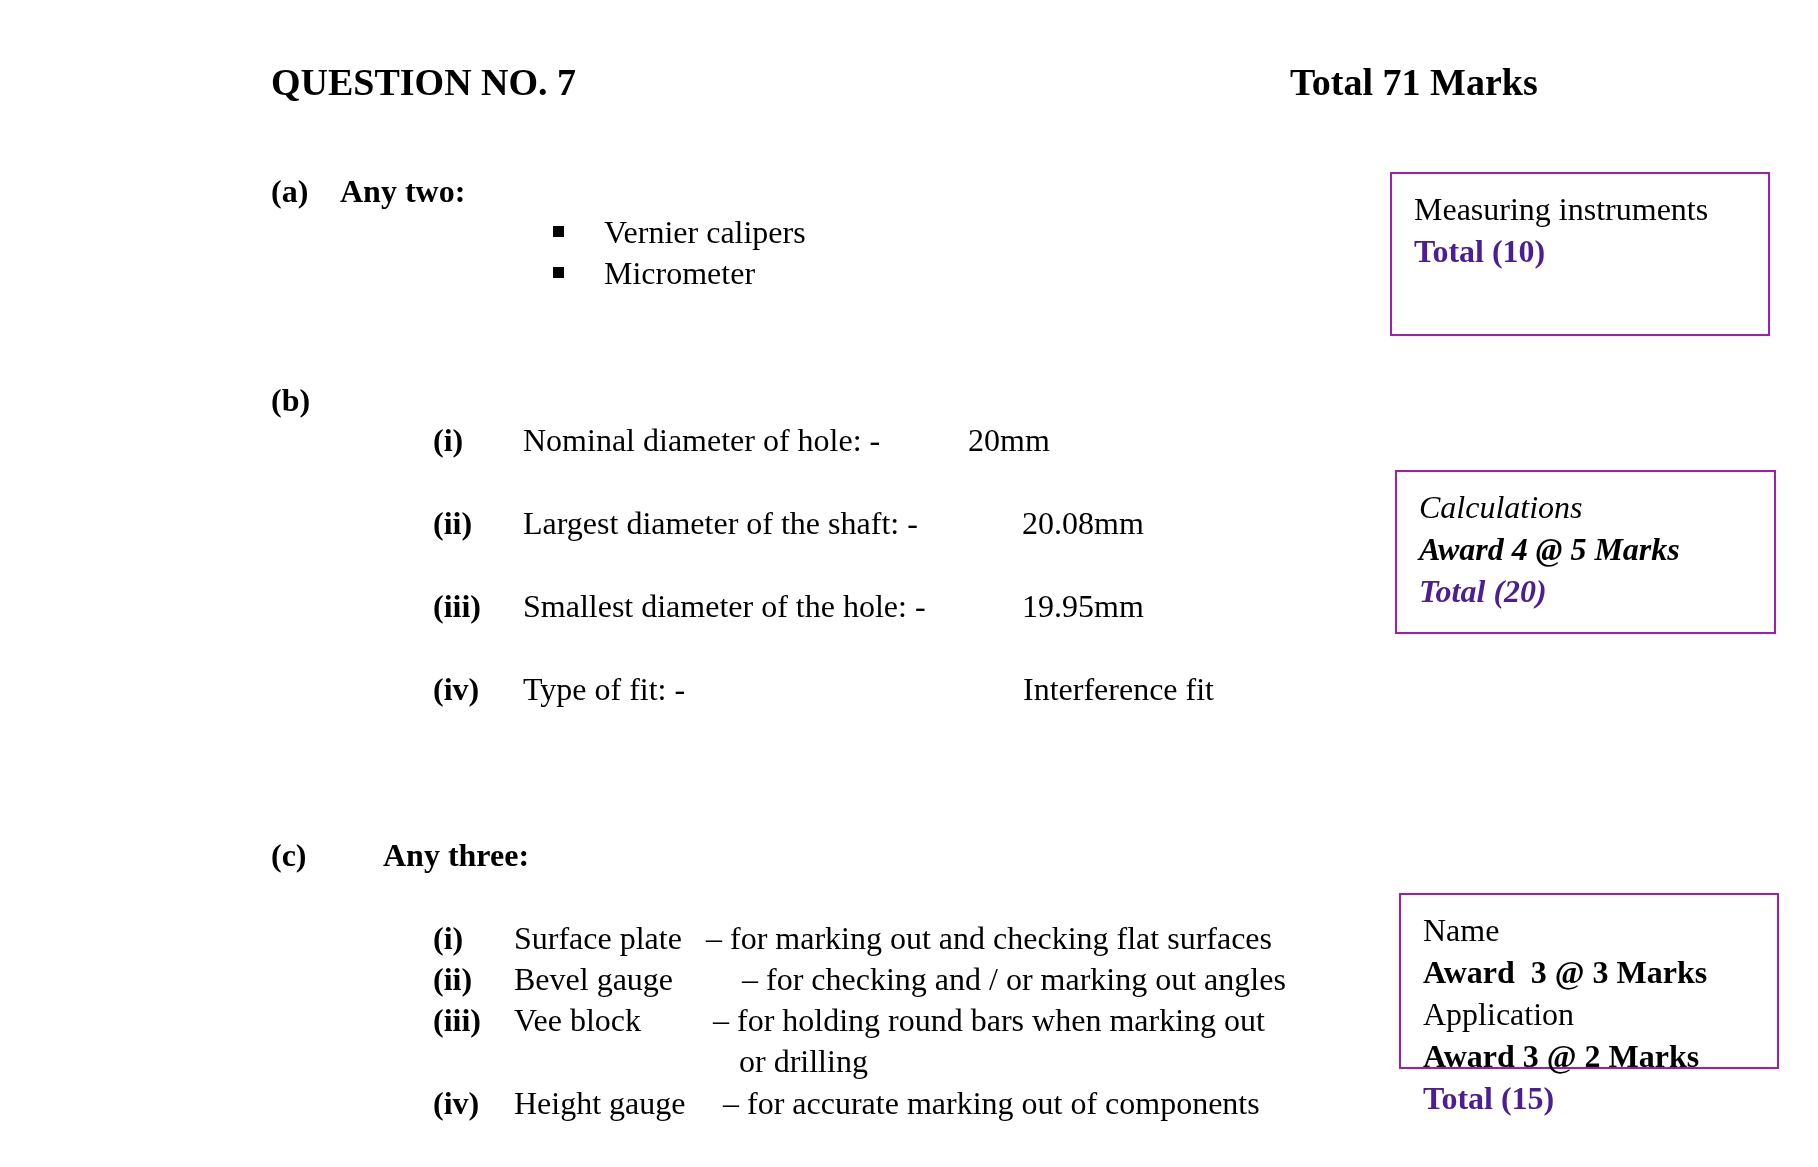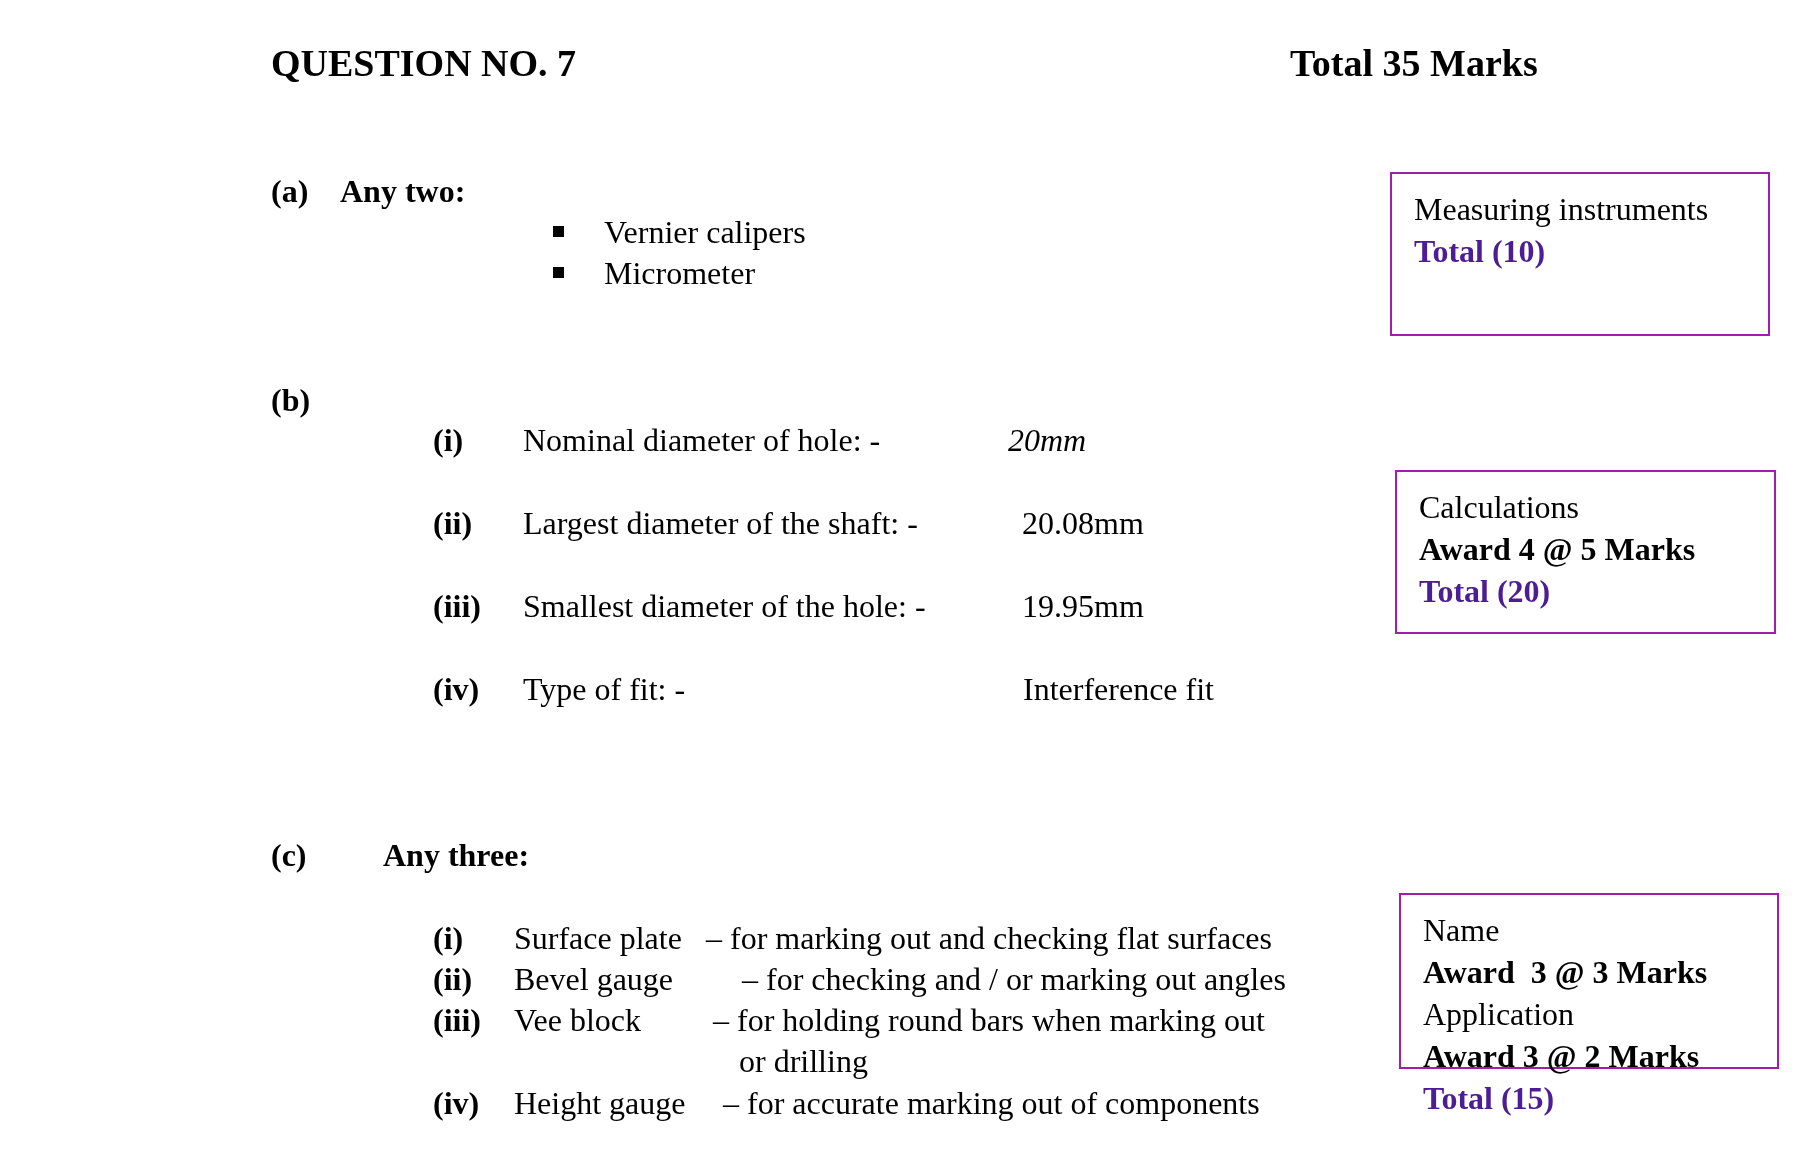--- a/index.html
+++ b/index.html
@@ -10,21 +10,21 @@
     body {
       width: 1818px;
       height: 1167px;
       position: relative;
       overflow: hidden;
       font-family: "Liberation Serif", "DejaVu Serif", serif;
       color: #000000;
     }
     .abs { position: absolute; white-space: nowrap; }
     .b { font-weight: bold; }
-    .h1 { font-size: 38px; font-weight: bold; line-height: 1; }
+    .h1 { font-size: 38px; font-weight: bold; line-height: 1; margin-top: 19px; }
     .t { font-size: 32px; line-height: 1; }
     .red { color: #4c1d95; }
     .bullet {
       position: absolute;
       width: 11px;
       height: 11px;
       background: #000000;
     }
     .box {
       position: absolute;
@@ -35,21 +35,21 @@
     .box .line {
       font-size: 32px;
       line-height: 42px;
       white-space: nowrap;
     }
   </style>
 </head>
 <body>
 
 <div class="abs h1" style="left:271px; top:44px;">QUESTION NO. 7</div>
-<div class="abs h1" style="left:1290px; top:44px;">Total 35 Marks</div>
+<div class="abs h1" style="left:1290px; top:44px;">Total 71 Marks</div>
 
 <div>
   <div class="abs t b" style="left:271px; top:175px;">(a)</div>
   <div class="abs t b" style="left:340px; top:175px;">Any two:</div>
 
   <div>
     <span class="bullet" style="left:553px; top:226px;"></span>
     <div class="abs t" style="left:604px; top:216px;">Vernier calipers</div>
   </div>
   <div>
@@ -62,39 +62,39 @@
     <div class="line b red">Total (10)</div>
   </div>
 </div>
 
 <div>
   <div class="abs t b" style="left:271px; top:384px;">(b)</div>
 
   <div>
     <div class="abs t b" style="left:433px; top:424px;">(i)</div>
     <div class="abs t" style="left:523px; top:424px;">Nominal diameter of hole: -</div>
-    <div class="abs t" style="left:1008px; top:424px;font-style:italic;">20mm</div>
+    <div class="abs t" style="left:968px; top:424px;">20mm</div>
   </div>
   <div>
     <div class="abs t b" style="left:433px; top:507px;">(ii)</div>
     <div class="abs t" style="left:523px; top:507px;">Largest diameter of the shaft: -</div>
     <div class="abs t" style="left:1022px; top:507px;">20.08mm</div>
   </div>
   <div>
     <div class="abs t b" style="left:433px; top:590px;">(iii)</div>
     <div class="abs t" style="left:523px; top:590px;text-align:center;">Smallest diameter of the hole: -</div>
     <div class="abs t" style="left:1022px; top:590px;">19.95mm</div>
   </div>
   <div>
     <div class="abs t b" style="left:433px; top:673px;">(iv)</div>
     <div class="abs t" style="left:523px; top:673px;">Type of fit: -</div>
     <div class="abs t" style="left:1023px; top:673px;">Interference fit</div>
   </div>
 
-  <div class="box" style="left:1395px; top:470px; width:381px; height:164px;">
+  <div class="box" style="left:1395px; top:470px; width:381px; height:164px;font-style:italic;">
     <div class="line">Calculations</div>
     <div class="line b">Award 4 @ 5 Marks</div>
     <div class="line b red">Total (20)</div>
   </div>
 </div>
 
 <div>
   <div class="abs t b" style="left:271px; top:839px;">(c)</div>
   <div class="abs t b" style="left:383px; top:839px;">Any three:</div>
 

